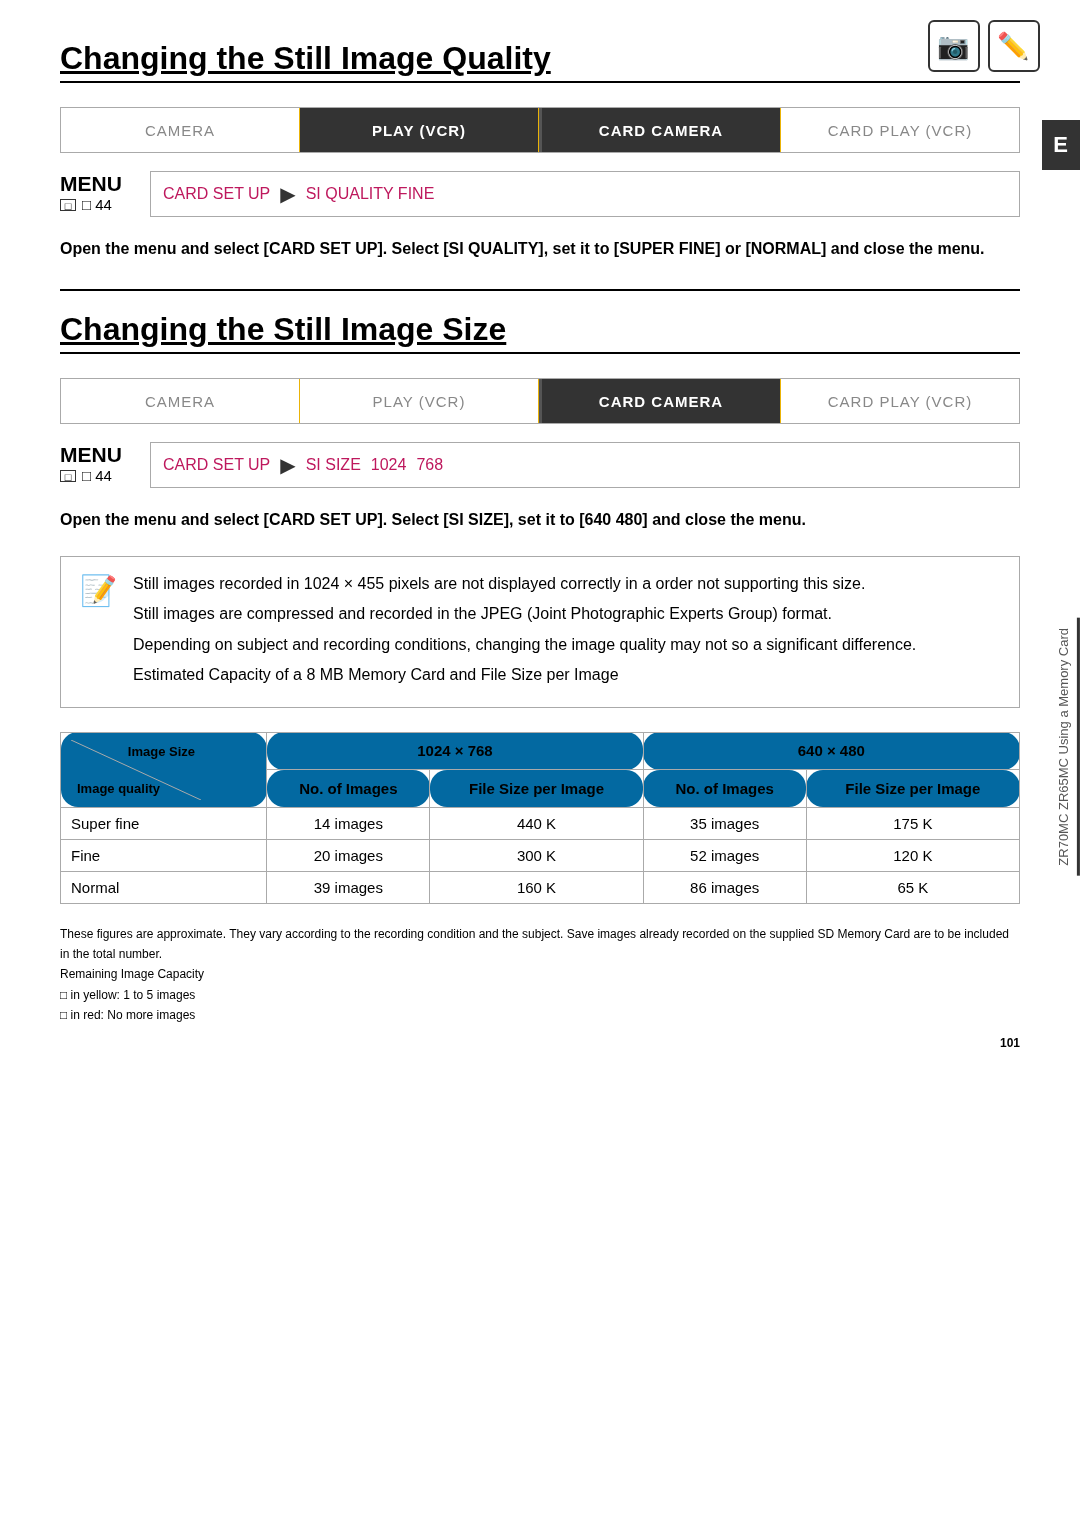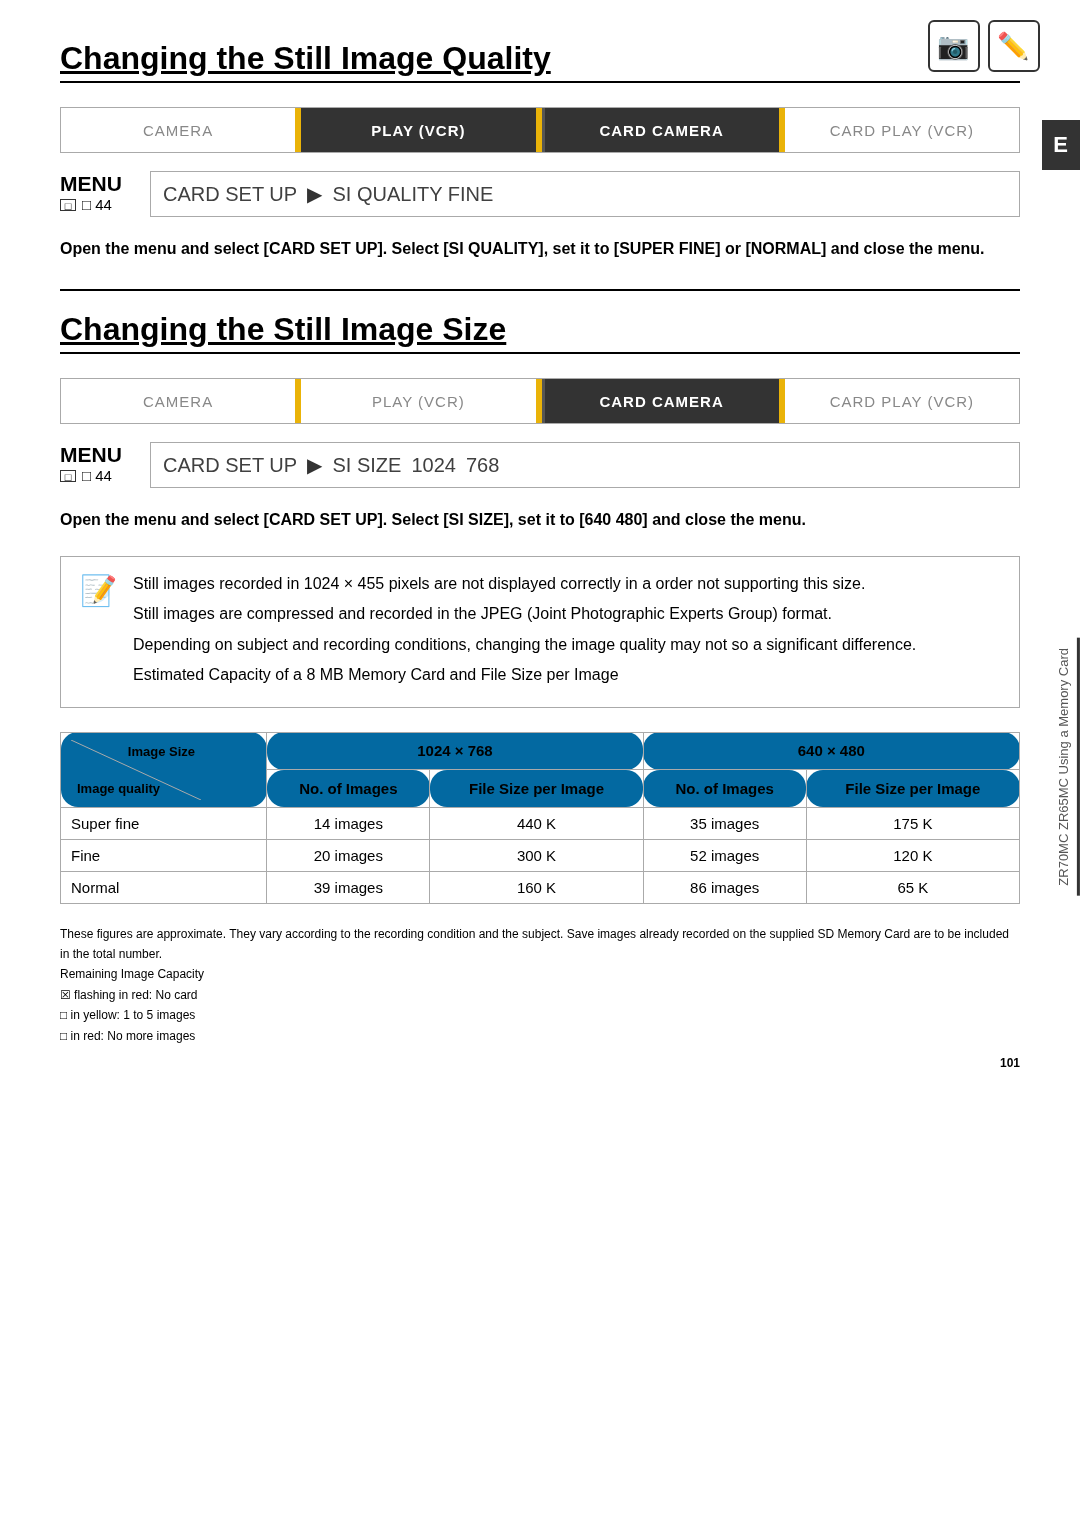--- a/index.html
+++ b/index.html
@@ -71,21 +71,21 @@
       height: 46px;
     }
     .tab {
       flex: 1;
       display: flex;
       align-items: center;
       justify-content: center;
       font-size: 15px;
       font-weight: normal;
       color: #888;
-      border-right: 6px solid #eab308;
+      border-right: 1px solid #eab308;
       padding: 0 8px;
       text-transform: uppercase;
       letter-spacing: 1px;
     }
     .tab:last-child { border-right: none; }
     .tab.active {
       background: #333;
       color: #fff;
       font-weight: bold;
     }
@@ -117,22 +117,22 @@
     .menu-box {
       border: 1px solid #aaa;
       display: flex;
       align-items: center;
       flex: 1;
       height: 46px;
       padding: 0 12px;
       gap: 10px;
     }
     .menu-box-item {
-      font-size: 20px;
-      color: #404040;
+      font-size: 16px;
+      color: #be185d;
       text-transform: uppercase;
     }
     .menu-arrow {
       font-size: 20px;
       color: #333;
     }
 
     
     .body-text {
       font-size: 16px;
@@ -379,21 +379,20 @@
       <td>160 K</td>
       <td>86 images</td>
       <td>65 K</td>
     </tr>
       </tbody>
   </table>
 
   <div class="bottom-text">
     <p>These figures are approximate. They vary according to the recording condition and the subject. Save images already recorded on the supplied SD Memory Card are to be included in the total number.</p>
     <p>Remaining Image Capacity</p>
-    <p>☒  flashing in red: No card</p>
     <p>□  in yellow: 1 to 5 images</p>
     <p>□  in red: No more images</p>
   </div>
 
   <div class="page-number">101</div>
 
   <div class="side-label">ZR70MC ZR65MC
 Using a Memory Card</div>
 
 </div>

